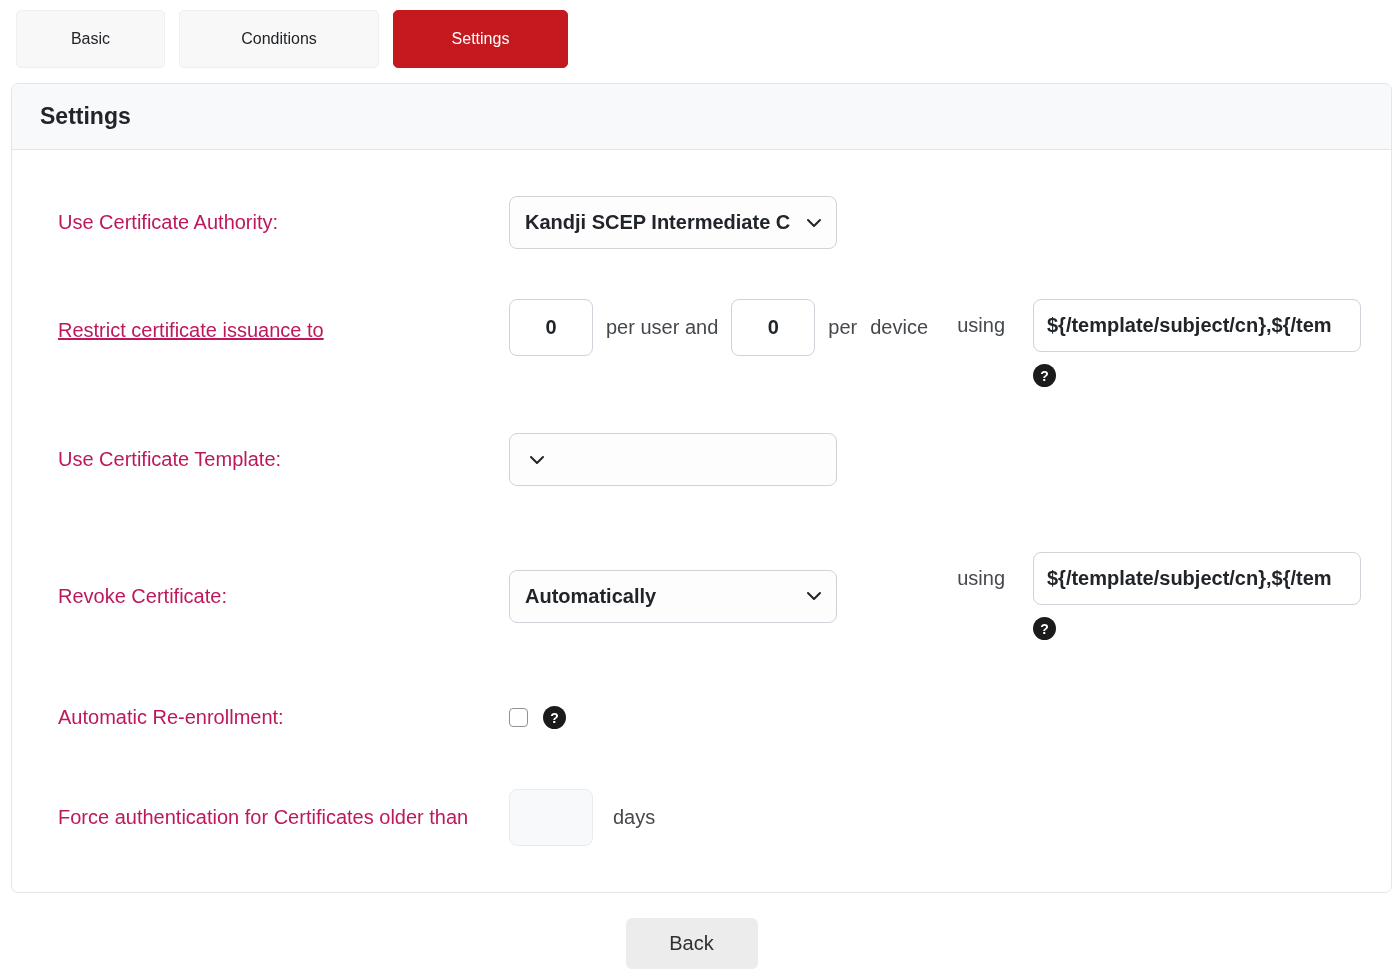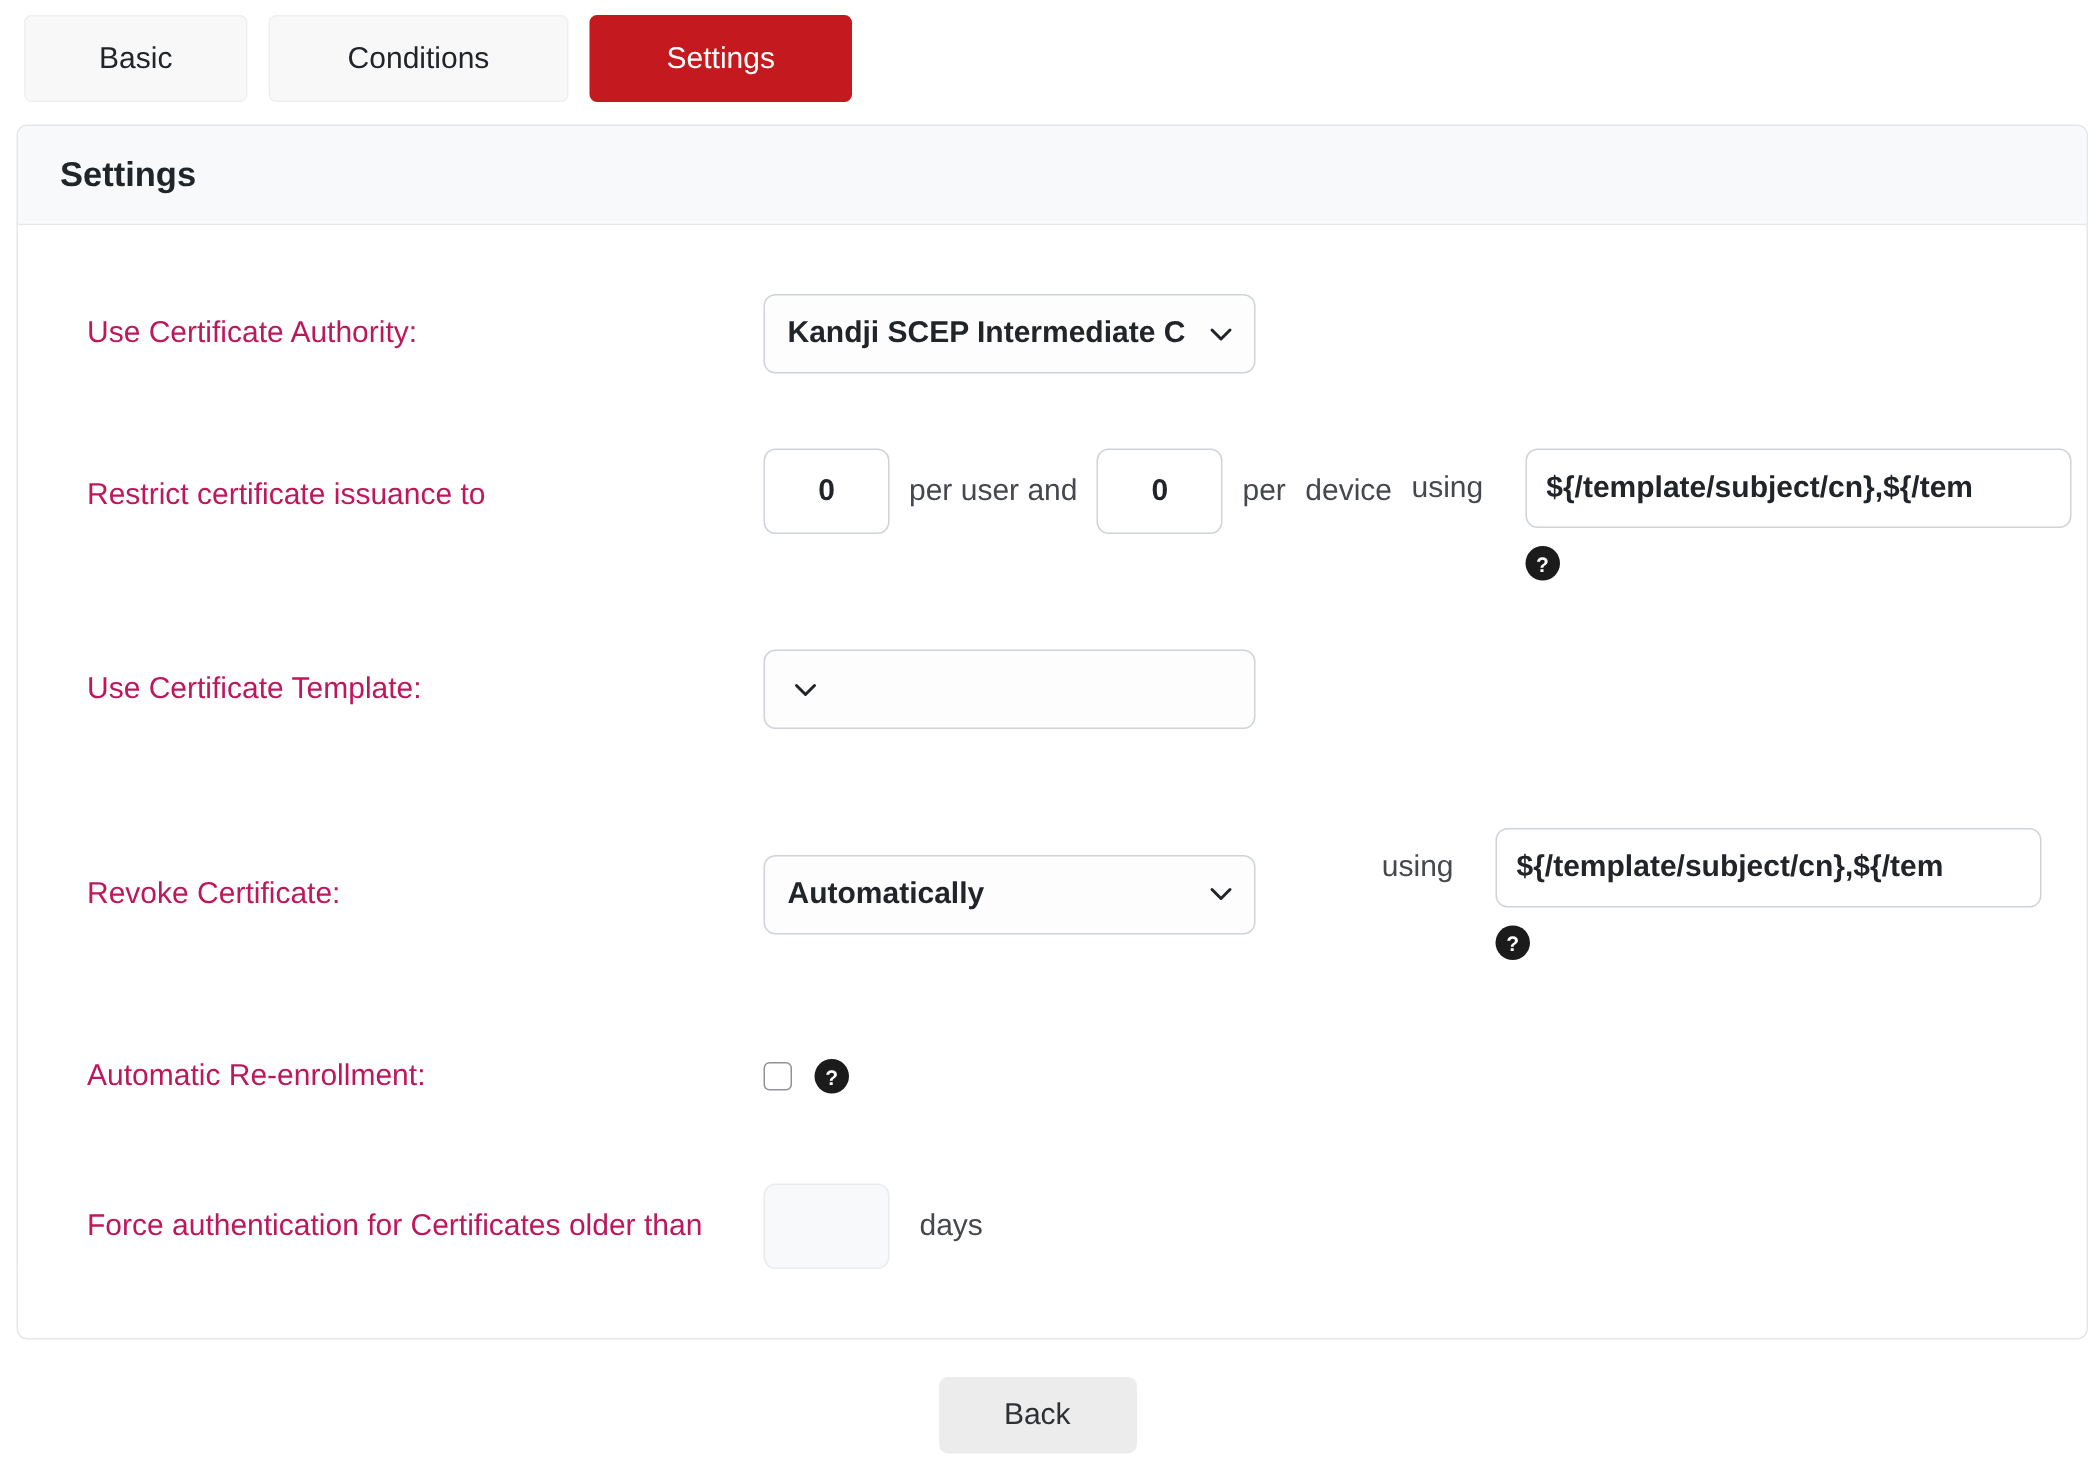--- a/index.html
+++ b/index.html
@@ -3,21 +3,21 @@
 <meta charset="utf-8">
 <style>
   * { margin: 0; padding: 0; box-sizing: border-box; }
   html, body { background: #ffffff; font-family: "Liberation Sans", sans-serif; }
   body { width: 1397px; height: 977px; position: relative; color: #212529; }
 
   
   .tabs { display: flex; gap: 14px; padding: 10px 0 0 16px; }
   .tab {
     height: 58px; display: flex; align-items: center; justify-content: center;
-    font-size: 20px; border-radius: 5px; cursor: pointer;
+    font-size: 16px; border-radius: 5px; cursor: pointer;
     background: #f8f8f8; border: 1px solid #efefef; color: #212529;
   }
   .tab.basic { width: 149px; }
   .tab.conditions { width: 200px; }
   .tab.settings { width: 175px; }
   .tab.active { background: #c41a1f; border-color: #c41a1f; color: #ffffff; }
 
   
   .panel {
     margin: 15px 11px 0 11px; width: 1381px;
@@ -66,21 +66,21 @@
 
   .wrap-group {
     width: 432px; flex: 0 0 432px; display: flex; flex-wrap: wrap;
     align-items: center; column-gap: 13px; row-gap: 8px;
   }
 
   .using-group { display: flex; align-items: flex-start; }
   .using-group .inline-text { line-height: 53px; margin-right: 28px; }
   .field-stack { display: flex; flex-direction: column; gap: 12px; }
   .tpl-input {
-    width: 364px; height: 53px; border: 1px solid #ced4da; border-radius: 8px;
+    width: 328px; height: 53px; border: 1px solid #ced4da; border-radius: 8px;
     padding: 0 13px; font-size: 20px; font-weight: bold; color: #212529;
     font-family: "Liberation Sans", sans-serif; background: #ffffff; outline: none;
     overflow: hidden;
   }
 
   .help-icon {
     width: 23px; height: 23px; border-radius: 50%; background: #1b1b1b; color: #ffffff;
     font-size: 14px; font-weight: bold; display: inline-flex; align-items: center;
     justify-content: center; cursor: pointer; flex: 0 0 auto;
   }
@@ -129,21 +129,21 @@
         <div class="select">
           <span class="sel-text">Kandji SCEP Intermediate C</span>
           <svg width="16" height="10" viewBox="0 0 16 10">
             <polyline points="2,2 8,8 14,2" fill="none" stroke="#212529" stroke-width="2" stroke-linecap="round" stroke-linejoin="round"></polyline>
           </svg>
         </div>
       </div>
     </div>
 
     <div class="row top mb2">
-      <div class="row-label" style="padding-top:16px;">Restrict certificate issuance to</div>
+      <div class="row-label" style="padding-top:16px;text-decoration:underline;">Restrict certificate issuance to</div>
       <div class="row-control spread" style="align-items:flex-start;">
         <div class="wrap-group">
           <input class="num-input" type="text" value="0" style="">
           <span class="inline-text">per user and</span>
           <input class="num-input" type="text" value="0" style="">
           <span class="inline-text">per</span>
           <span class="inline-text">device</span>
         </div>
         <div class="using-group">
           <span class="inline-text">using</span>

